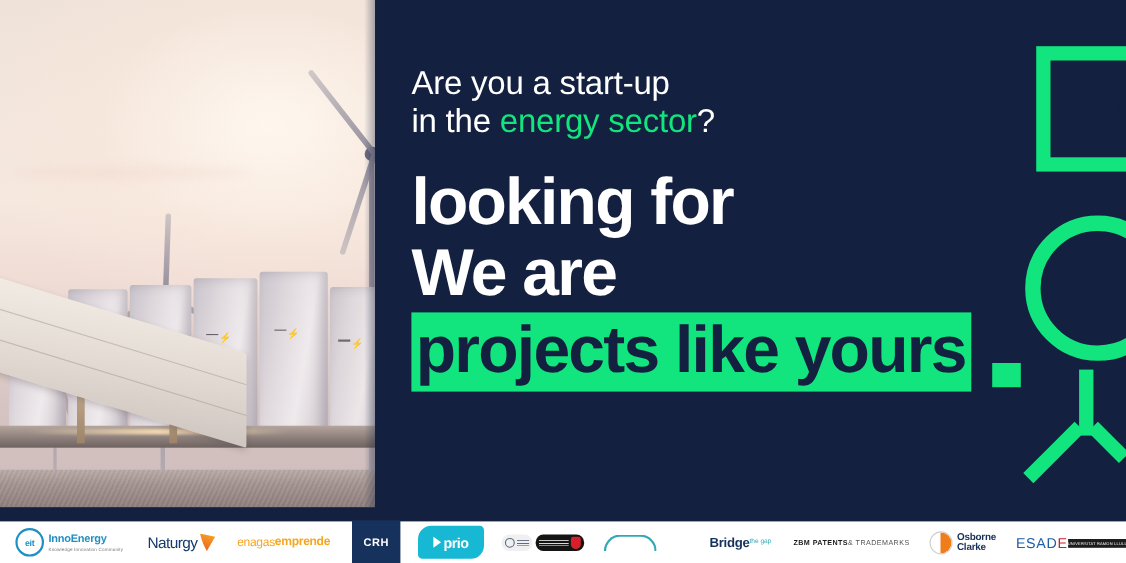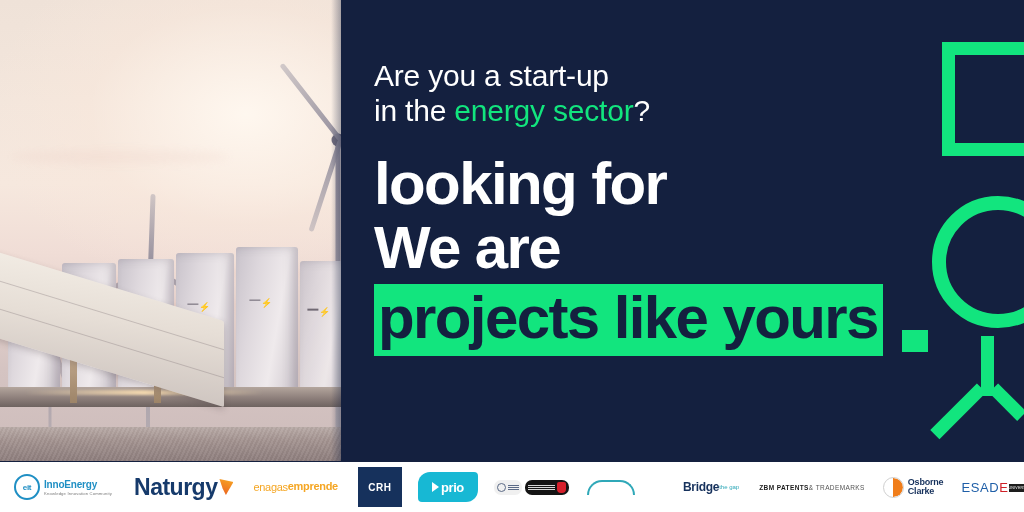--- a/index.html
+++ b/index.html
@@ -113,33 +113,33 @@
   .d-sq:after{content:"";position:absolute;right:-13px;top:40px;width:40px;height:13px;background:#14203F;}
   .d-ci{position:absolute;right:-40px;top:196px;width:104px;height:104px;border:14px solid #12E57E;border-radius:50%;}
   .d-y{position:absolute;right:12px;top:336px;width:80px;height:108px;}
   .d-y i{position:absolute;background:#12E57E;display:block;}
   .d-y .stem{right:18px;top:0;width:13px;height:60px;}
   .d-y .la{right:24px;top:52px;width:13px;height:66px;transform-origin:50% 0;transform:rotate(45deg);}
   .d-y .ra{right:12px;top:52px;width:13px;height:40px;transform-origin:50% 0;transform:rotate(-45deg);}
   .d-chip{position:absolute;right:96px;top:330px;width:26px;height:22px;background:#12E57E;}
 
   
-  .partners{position:absolute;left:0;bottom:0;width:1024px;height:50px;background:#ffffff;
+  .partners{position:absolute;left:0;bottom:0;width:1024px;height:38px;background:#ffffff;
     display:flex;align-items:center;}
   .p-item{display:flex;align-items:center;justify-content:center;height:51px;flex:0 0 auto;}
 
   
   .eit{display:flex;align-items:center;gap:4px;padding-left:14px;}
   .eit-ring{width:22px;height:22px;border-radius:50%;border:2px solid #1f8fc4;display:flex;align-items:center;justify-content:center;}
   .eit-ring span{font-size:8px;font-weight:700;color:#1f8fc4;letter-spacing:-.3px;}
   .eit-tx b{display:block;font-size:10px;font-weight:700;color:#1f8fc4;letter-spacing:-.2px;}
   .eit-tx i{display:block;font-size:4.2px;font-style:normal;color:#7b7b7b;letter-spacing:.15px;margin-top:1px;}
 
   .naturgy{display:flex;align-items:center;gap:2px;margin-left:22px;}
-  .naturgy b{font-size:23px;font-weight:700;color:#163a6b;letter-spacing:-.5px;}
+  .naturgy b{font-size:14px;font-weight:400;color:#163a6b;letter-spacing:-.5px;}
   .naturgy .swo{width:14px;height:16px;background:
      linear-gradient(200deg,#f7a823 0%,#f07c21 60%,#e85d1e 100%);
      clip-path:polygon(0 0,100% 18%,46% 100%,22% 58%);}
 
   .enagas{margin-left:20px;text-align:left;}
   .enagas b{display:block;font-size:11px;font-weight:400;color:#f5a623;letter-spacing:-.3px;line-height:1;}
   .enagas i{display:block;font-size:11px;font-style:normal;font-weight:700;color:#f5a623;letter-spacing:-.3px;line-height:1.05;}
 
   .crh{margin-left:20px;width:44px;height:40px;background:#16315c;display:flex;align-items:center;justify-content:center;}
   .crh span{color:#fff;font-size:10px;font-weight:700;letter-spacing:.5px;}

